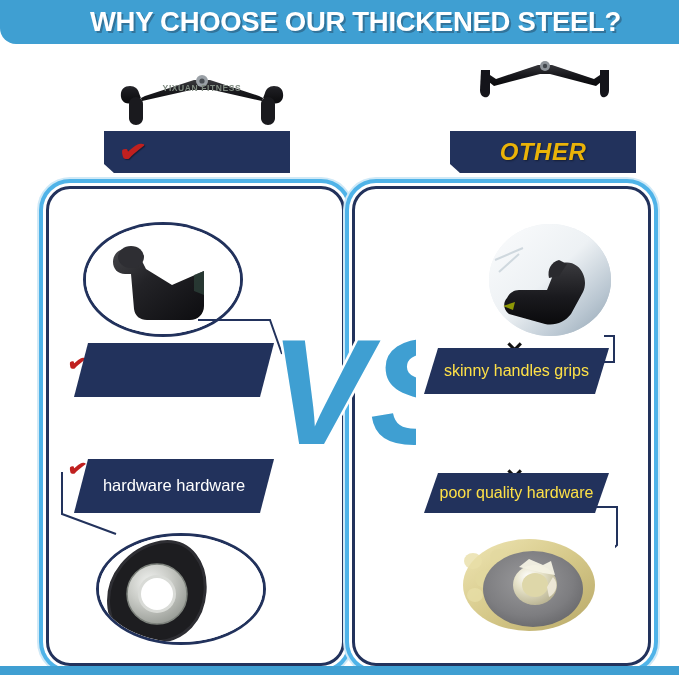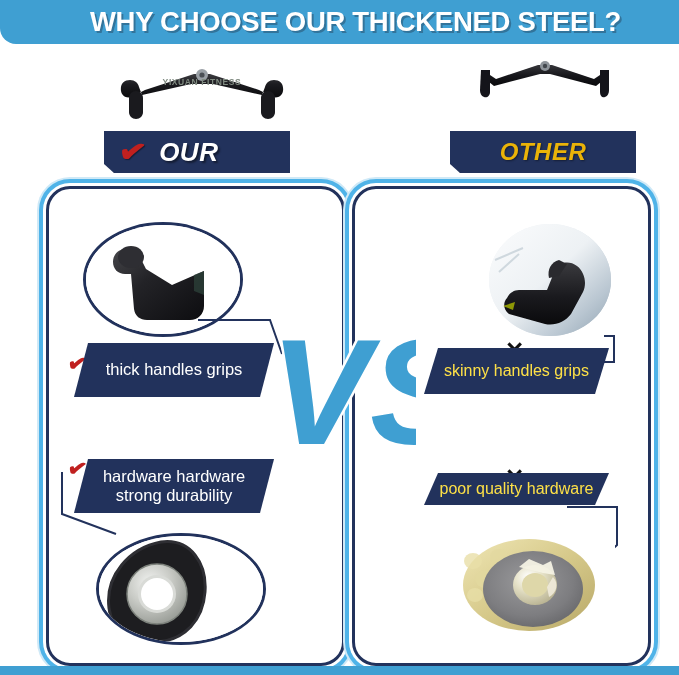--- a/index.html
+++ b/index.html
@@ -32,21 +32,21 @@
     font-size: 27.5px;
     font-weight: bold;
     letter-spacing: -0.3px;
     white-space: nowrap;
     text-shadow: 2px 2px 0 rgba(40,80,110,0.55);
     font-family: "Liberation Sans", sans-serif;
   }
 
   
   .product-hero { position: absolute; }
-  .hero-left  { left: 112px; top: 66px; width: 180px; height: 58px; }
+  .hero-left  { left: 112px; top: 72px; width: 180px; height: 58px; }
   .hero-right { left: 470px; top: 58px; width: 150px; height: 52px; }
 
   
   .banner {
     position: absolute;
     background: #22325c;
     display: flex;
     align-items: center;
     box-shadow: 2px 3px 5px rgba(0,0,0,0.28);
   }
@@ -137,21 +137,21 @@
   }
   .callout-left {
     clip-path: polygon(14px 0, 100% 0, calc(100% - 14px) 100%, 0 100%);
   }
   .callout-right {
     clip-path: polygon(14px 0, 100% 0, calc(100% - 14px) 100%, 0 100%);
   }
   .cl-1 { left: 74px;  top: 343px; width: 200px; height: 54px; }
   .cl-2 { left: 74px;  top: 459px; width: 200px; height: 54px; }
   .cr-1 { left: 424px; top: 348px; width: 185px; height: 46px; }
-  .cr-2 { left: 424px; top: 473px; width: 185px; height: 32px; }
+  .cr-2 { left: 424px; top: 473px; width: 185px; height: 40px; }
 
   .callout-text-good {
     color: #ffffff;
     font-size: 16.5px;
     line-height: 1.18;
     text-align: center;
     white-space: nowrap;
     font-family: "Liberation Sans", sans-serif;
   }
   .callout-text-bad {
@@ -255,21 +255,20 @@
              L136,20 L126,28 L80,16 L70,16 L24,28 L14,20 Z" fill="url(#barGradR)"></path>
     <path d="M11,12 L20,12 L20,34 C20,38 17,40 14,39 C11,38 10,35 10,32 Z" fill="#14141a"></path>
     <path d="M130,12 L139,12 L139,32 C139,35 138,38 135,39 C132,40 130,38 130,34 Z" fill="#14141a"></path>
     <circle cx="75" cy="8" r="5" fill="#8e949a"></circle>
     <circle cx="75" cy="8" r="2.2" fill="#43484e"></circle>
   </svg>
 </div>
 
 <div class="banner banner-our">
   <span class="check-mark-big">✔</span>
-  <span class="banner-label-our">OUR</span>
 </div>
 
 <div class="banner banner-other">
   <span class="banner-label-other">OTHER</span>
 </div>
 
 <div class="panel panel-left"></div>
 <div class="panel panel-right"></div>
 
 <div class="photo-oval oval-outline ph-handle-left">
@@ -289,31 +288,29 @@
     <ellipse cx="45" cy="32" rx="13" ry="11" fill="#2e2e33"></ellipse>
   </svg>
 </div>
 
 <svg class="leader" style="left:196px; top:318px;" width="90" height="42">
   <polyline points="2,2 74,2 86,36" fill="none" stroke="#22325c" stroke-width="2"></polyline>
 </svg>
 
 <span class="check-small chk-1">✔</span>
 <div class="callout callout-left cl-1">
-  <span class="callout-text-good">thick handles grips</span>
 </div>
 
 <svg class="leader" style="left:60px; top:470px;" width="60" height="70">
   <polyline points="2,2 2,44 56,64" fill="none" stroke="#22325c" stroke-width="2"></polyline>
 </svg>
 
 <span class="check-small chk-2">✔</span>
 <div class="callout callout-left cl-2">
   <span class="callout-text-good">hardware hardware</span>
-  <span class="callout-text-good">strong durability</span>
 </div>
 
 <div class="photo-oval oval-outline ph-hw-left">
   <svg width="170" height="112" viewBox="0 0 170 112">
     <defs>
       <radialGradient id="steelRing" cx="0.38" cy="0.32" r="0.8">
         <stop offset="0%" stop-color="#f2f3f1"></stop>
         <stop offset="45%" stop-color="#c9cbc6"></stop>
         <stop offset="100%" stop-color="#8d918b"></stop>
       </radialGradient>

